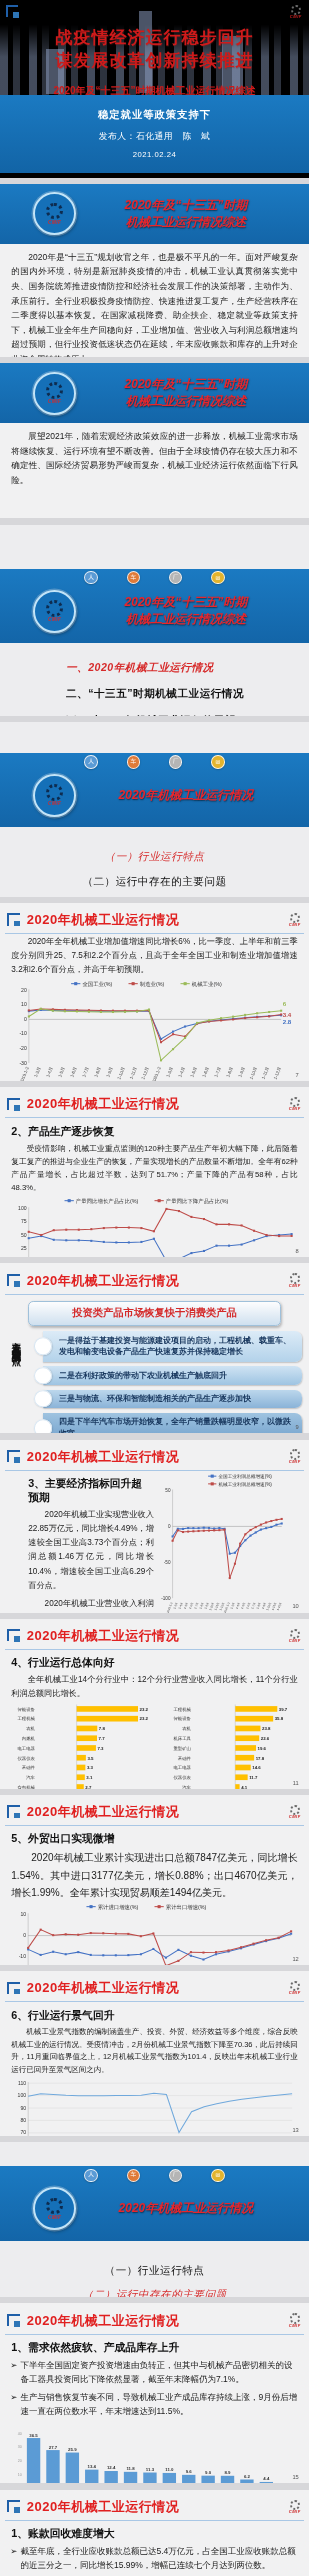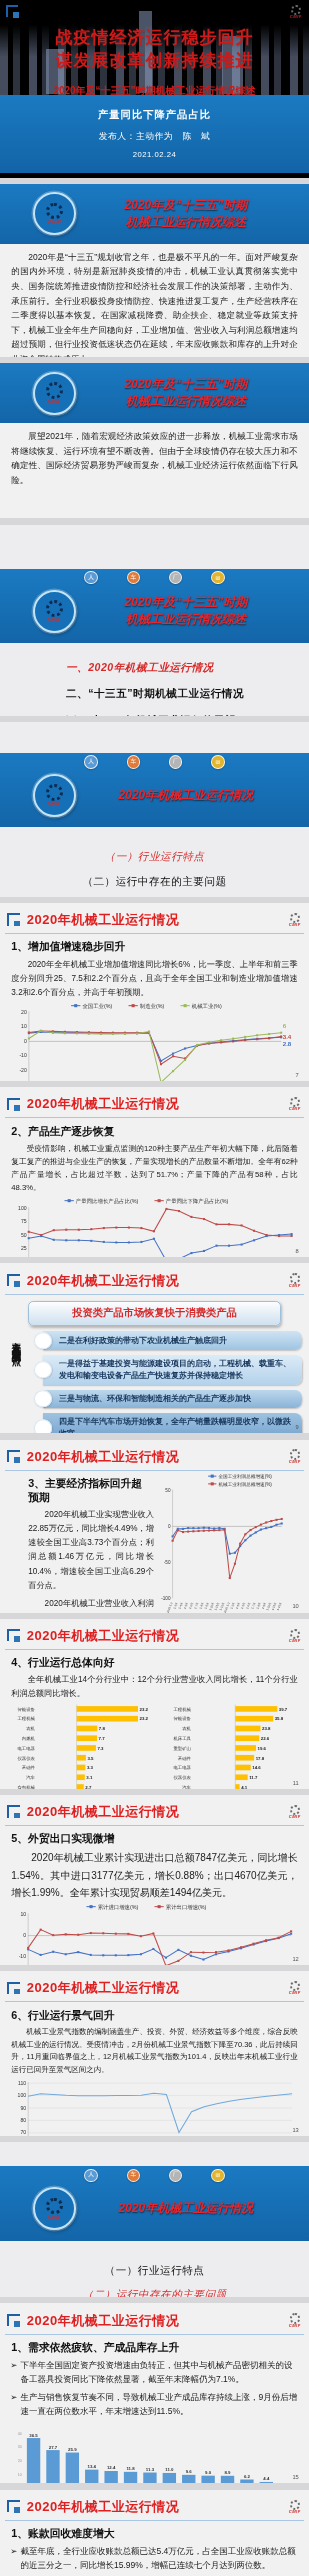--- a/index.html
+++ b/index.html
@@ -93,22 +93,22 @@
   <div class="corner-gear gearlogo">
     <div class="ball"></div>
     <div class="t">CMIF</div>
   </div>
   <div class="t-main">
     <div>战疫情经济运行稳步回升</div>
     <div>谋发展改革创新持续推进</div>
   </div>
   <div class="t-sub">2020年及“十三五”时期机械工业运行情况综述</div>
   <div class="t-band">
-    <div class="org">产量同比下降产品占比</div>
-    <div class="who">发布人：主动作为　陈　斌</div>
+    <div class="org">稳定就业等政策支持下</div>
+    <div class="who">发布人：石化通用　陈　斌</div>
     <div class="date">2021.02.24</div>
   </div>
 </div>
 
 <div class="slide" style="height:173px">
   <div class="banner">
     <div class="circ">
       <div class="ball"></div>
       <div class="t">CMIF</div>
     </div>
@@ -180,21 +180,20 @@
 
 <div class="slide" style="height:178px">
   <div class="shead">
     <div class="bracket"></div>
     <div class="shead-title">2020年机械工业运行情况</div>
     <div class="gearlogo">
         <div class="ball"></div>
         <div class="t">CMIF</div>
       </div>
   </div>
-  <div class="sec-title">1、增加值增速稳步回升</div>
   <div class="para" style="font-size:8.2px">2020年全年机械工业增加值增速同比增长6%，比一季度、上半年和前三季度分别回升25、7.5和2.2个百分点，且高于全年全国工业和制造业增加值增速3.2和2.6个百分点，并高于年初预期。</div>
   <div class="chartbox">
       <svg width="289" height="121" viewBox="0 0 560 235">
         <line x1="36" y1="22" x2="36" y2="165" stroke="#aaa"></line>
         <line x1="36" y1="80.4" x2="526" y2="80.4" stroke="#999"></line>
         <text x="32" y="27" text-anchor="end" font-size="10" fill="#333">20</text>
         <text x="32" y="55.2" text-anchor="end" font-size="10" fill="#333">10</text>
         <text x="32" y="83.4" text-anchor="end" font-size="10" fill="#333">0</text>
         <text x="32" y="111.6" text-anchor="end" font-size="10" fill="#333">-10</text>
         <text x="32" y="139.8" text-anchor="end" font-size="10" fill="#333">-20</text>
@@ -412,22 +411,22 @@
     <div class="bracket"></div>
     <div class="shead-title">2020年机械工业运行情况</div>
     <div class="gearlogo">
         <div class="ball"></div>
         <div class="t">CMIF</div>
       </div>
   </div>
   <div class="invest-banner">投资类产品市场恢复快于消费类产品</div>
   <div class="feat-wrap">
     <div class="v-label">主要产品产量增减的特点</div>
+    <div class="feat f1">一是得益于基建投资与能源建设项目的启动，工程机械、载重车、发电和输变电设备产品生产快速复苏并保持稳定增长</div>
     <div class="feat f2">二是在利好政策的带动下农业机械生产触底回升</div>
-    <div class="feat f1">一是得益于基建投资与能源建设项目的启动，工程机械、载重车、发电和输变电设备产品生产快速复苏并保持稳定增长</div>
     <div class="feat f3">三是与物流、环保和智能制造相关的产品生产逐步加快</div>
     <div class="feat f4">四是下半年汽车市场开始恢复，全年产销量跌幅明显收窄，以微跌收官</div>
 
   </div>
   <div class="pagenum">9</div>
 </div>
 
 <div class="slide" style="height:173px">
   <div class="shead">
     <div class="bracket"></div>

